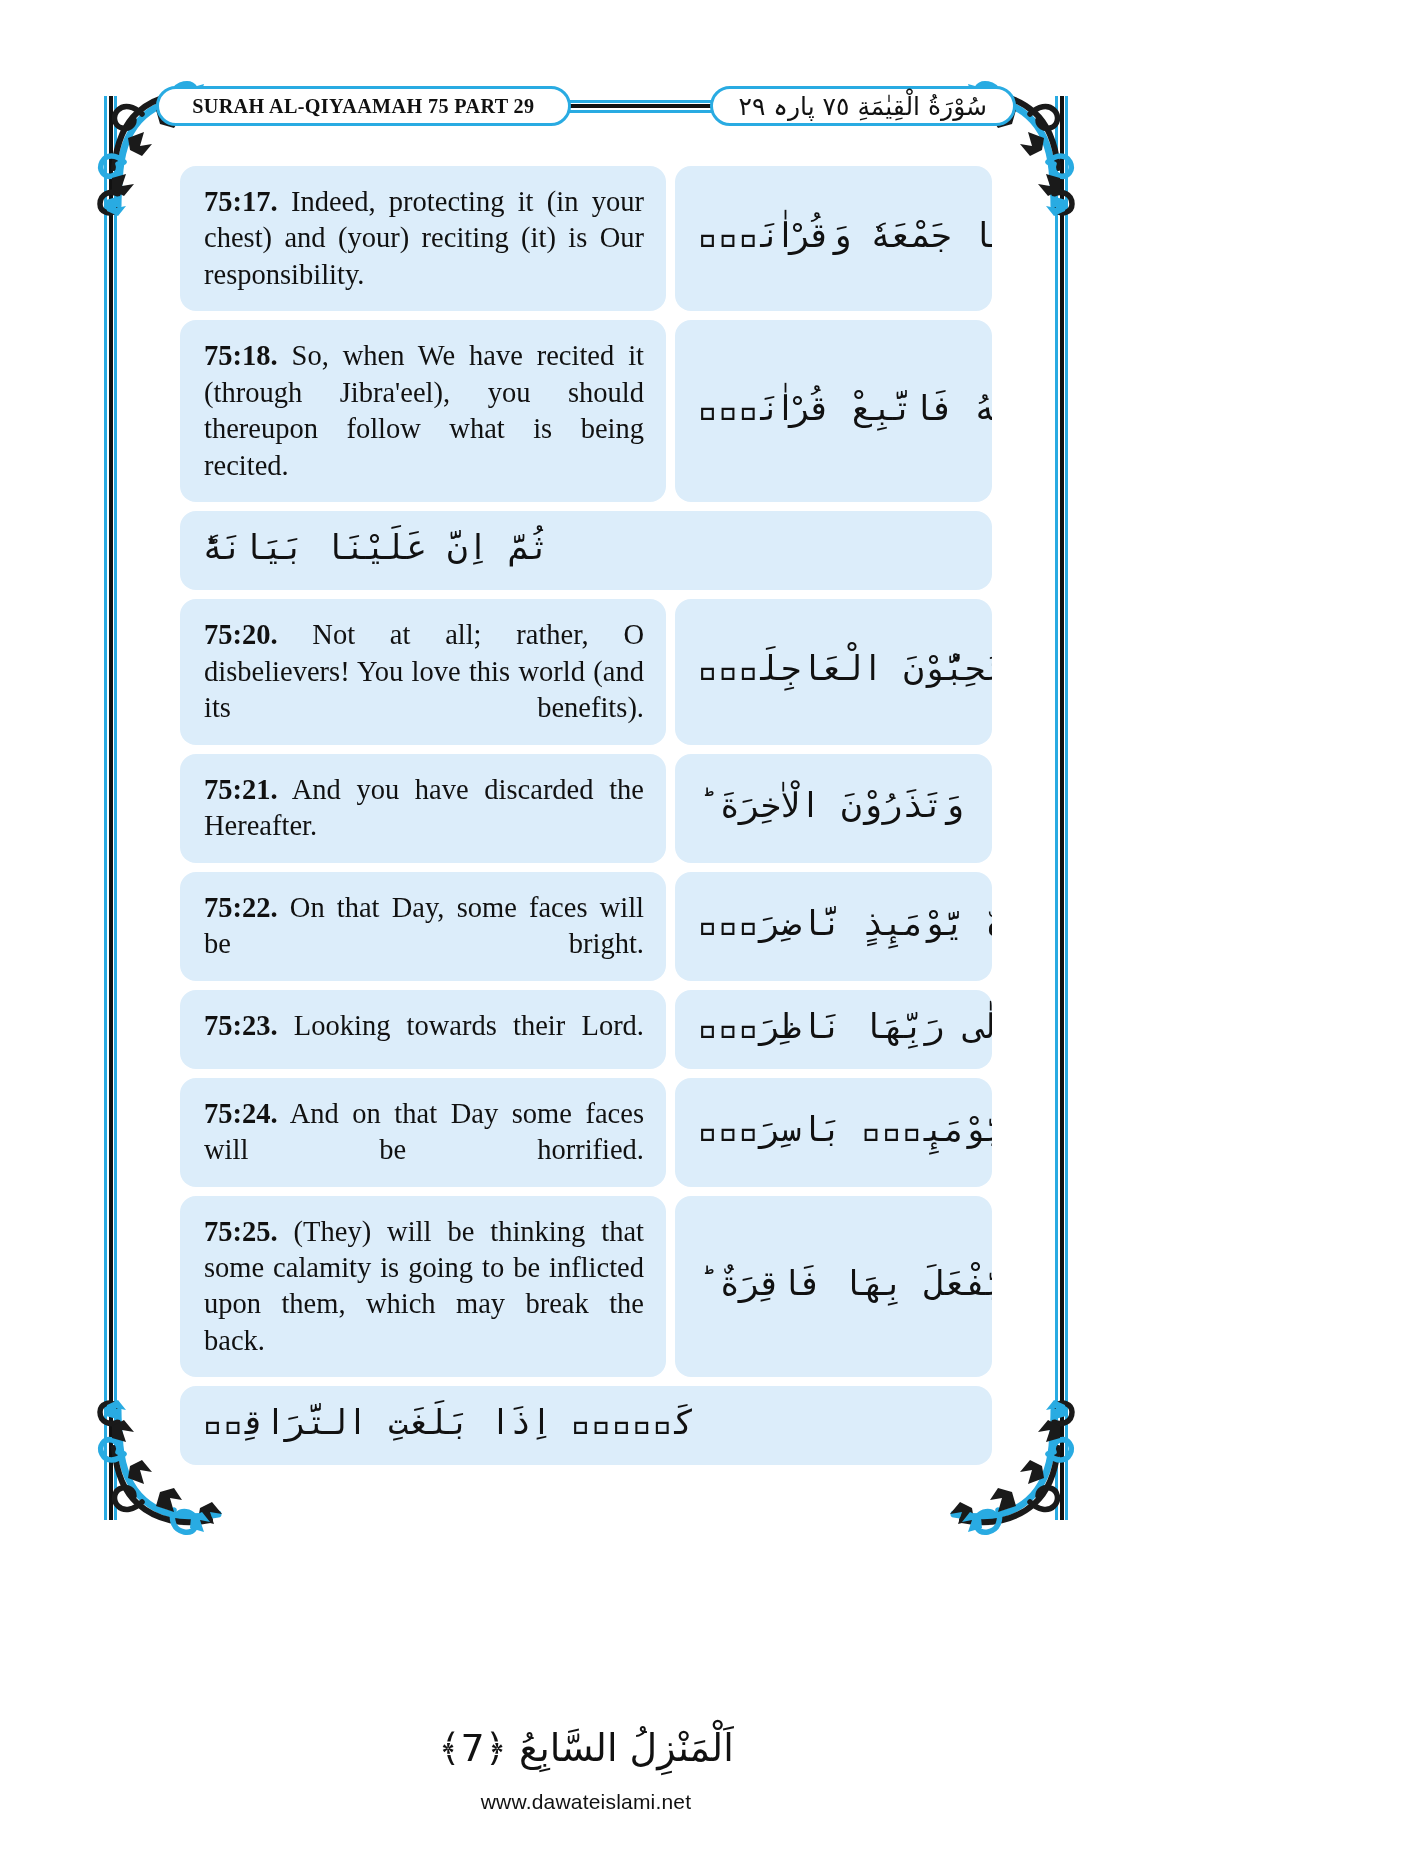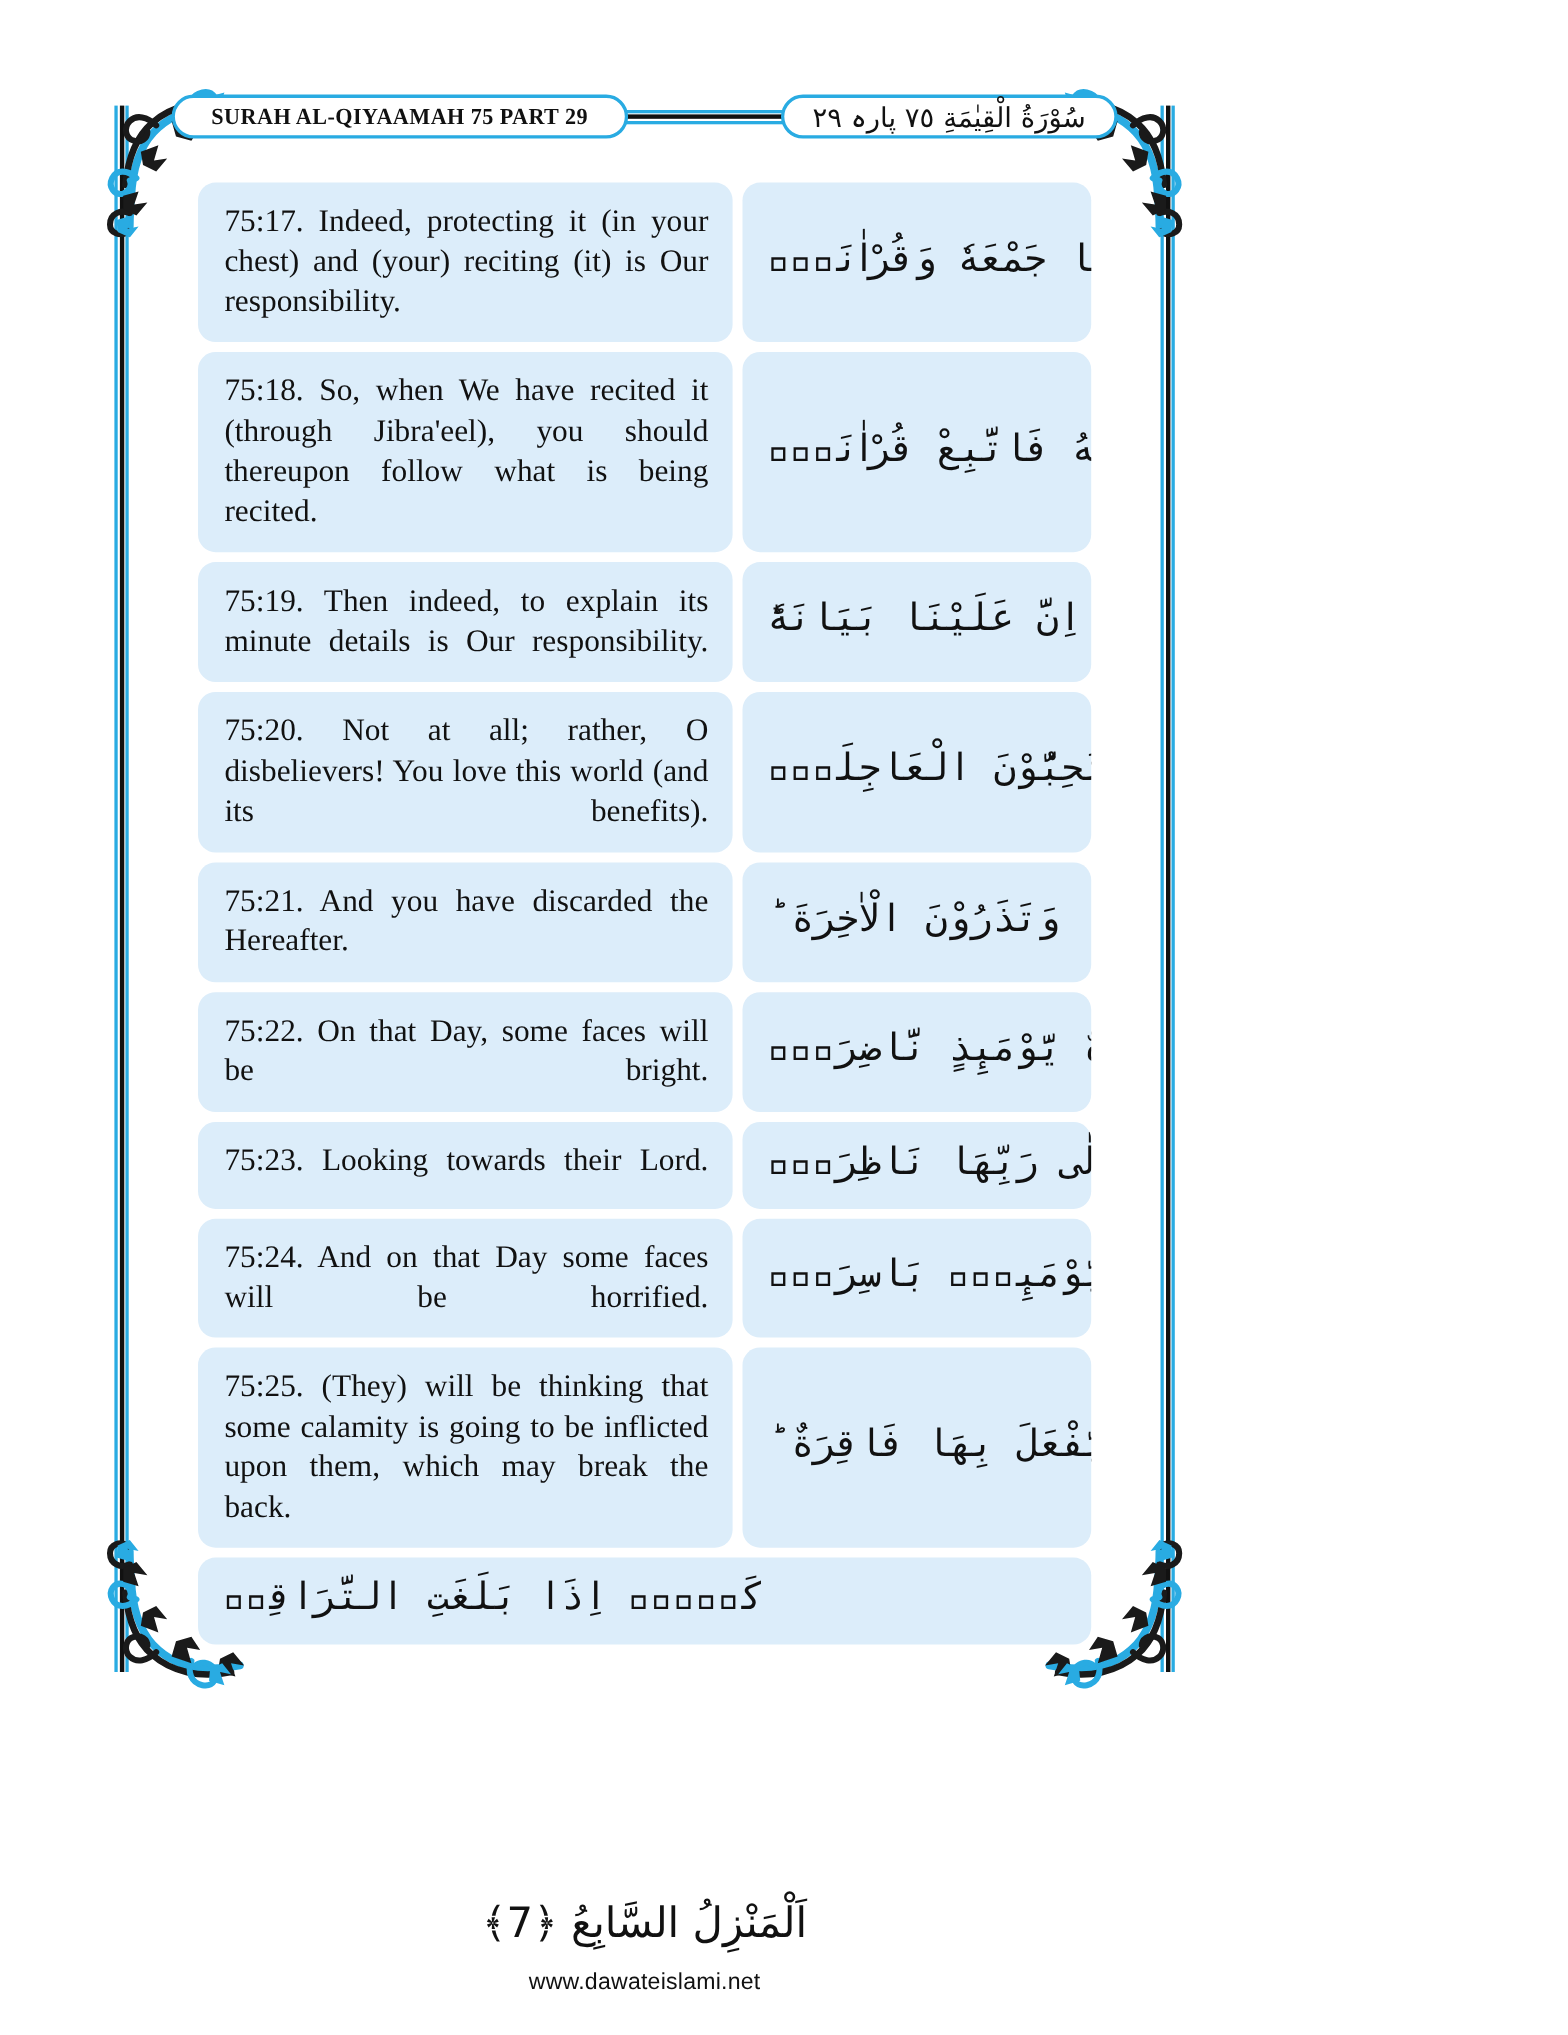--- a/index.html
+++ b/index.html
@@ -140,21 +140,21 @@
     flex: 0 0 486px;
     padding: 18px 22px 18px 24px;
     text-align: justify;
     text-align-last: justify;
     font-size: 28.5px;
     line-height: 1.28;
     color: #111111;
     font-family: "Liberation Serif", "DejaVu Serif", serif;
   }
   .cell-en .vnum {
-    font-weight: normal;
+    font-weight: bold;
   }
   .cell-ar {
     flex: 1 1 auto;
     padding: 14px 26px 14px 24px;
     display: flex;
     align-items: center;
     justify-content: flex-end;
     direction: rtl;
     font-family: Liberation Mono, monospace;
     font-size: 34px;
@@ -369,24 +369,20 @@
       <div class="cell cell-en">
         <span class="vnum">75:18.</span>
         <span>So, when We have recited it (through Jibra'eel), you should thereupon follow what is being recited.</span>
       </div>
       <div class="cell cell-ar">
         <span class="ar-text">فَاِذَا قَرَاْنٰهُ فَاتَّبِعْ قُرْاٰنَهٗۚ</span>
       </div>
     </div>
 
     <div class="verse-row">
-      <div class="cell cell-en">
-        <span class="vnum">75:19.</span>
-        <span>Then indeed, to explain its minute details is Our responsibility.</span>
-      </div>
       <div class="cell cell-ar">
         <span class="ar-text">ثُمَّ اِنَّ عَلَيْنَا بَيَانَهٗؕ</span>
       </div>
     </div>
 
     <div class="verse-row">
       <div class="cell cell-en">
         <span class="vnum">75:20.</span>
         <span>Not at all; rather, O disbelievers! You love this world (and its benefits).</span>
       </div>

